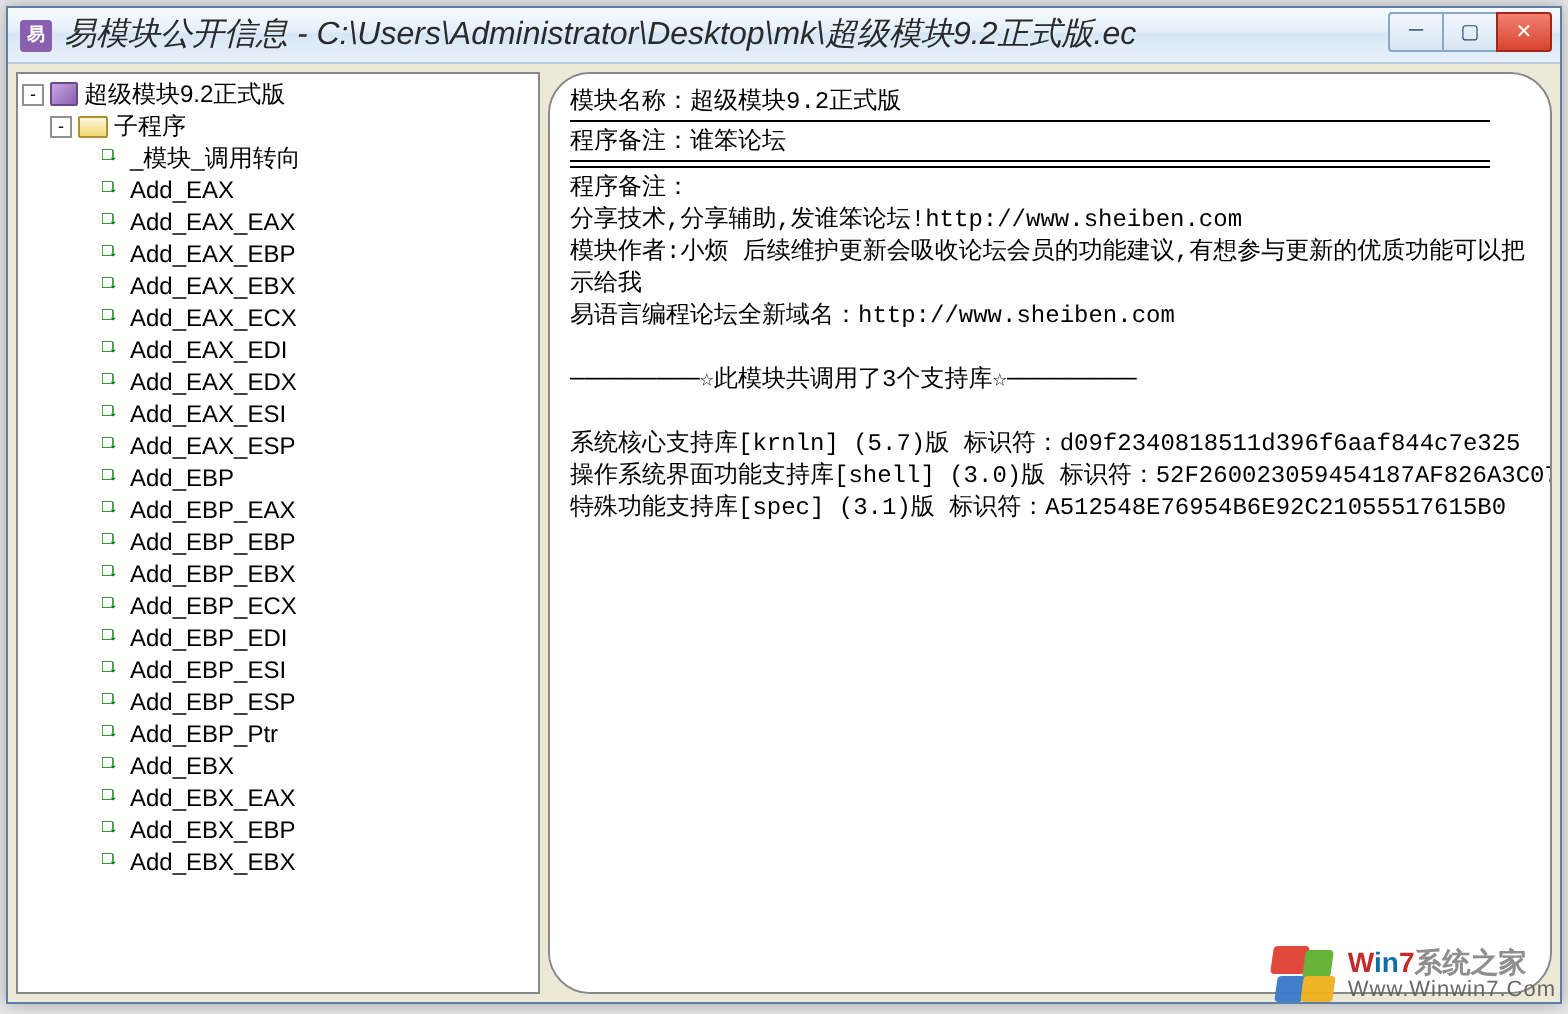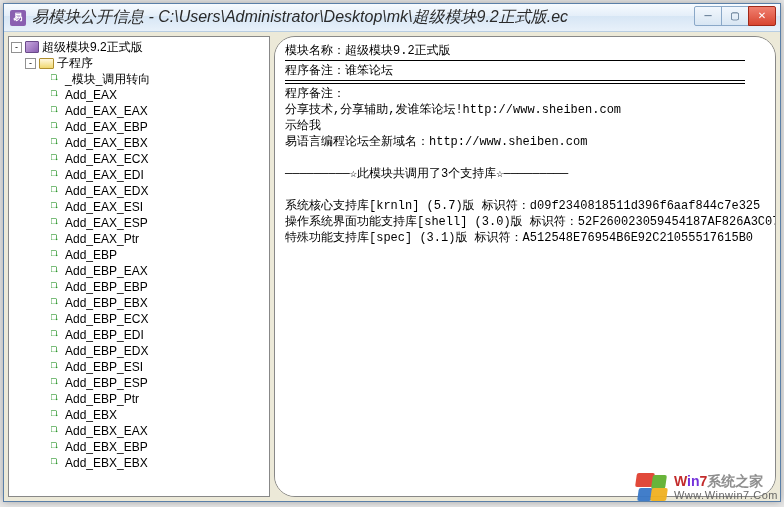--- a/index.html
+++ b/index.html
@@ -175,21 +175,21 @@
   position: relative;
 }
 .wm-logo .seg { position: absolute; border-radius: 2px; }
 .wm-logo .r { width: 18px; height: 14px; background: #e04030; top: 0; left: 2px; transform: skewX(-8deg); }
 .wm-logo .g { width: 14px; height: 14px; background: #60b030; top: 2px; left: 18px; transform: skewX(-8deg); }
 .wm-logo .b { width: 14px; height: 13px; background: #3878c8; top: 15px; left: 4px; transform: skewX(-8deg); }
 .wm-logo .y { width: 16px; height: 13px; background: #f0b020; top: 15px; left: 17px; transform: skewX(-8deg); }
 .wm-text { text-align: left; line-height: 14px; }
 .wm-text .l1 { font-size: 14px; font-weight: bold; }
 .wm-text .l1 .w { color: #c02020; }
-.wm-text .l1 .s { color: #6d28d9; text-align: center; }
+.wm-text .l1 .s { color: #0369a1; text-align: center; }
 .wm-text .l1 .z { color: #888; margin-top: 48px; }
 .wm-text .l2 { font-size: 11px; color: #606060; letter-spacing: 0.5px; }
 
 .left-panel::-webkit-scrollbar, .right-panel::-webkit-scrollbar { width: 16px; height: 16px; }
 .left-panel::-webkit-scrollbar-thumb, .right-panel::-webkit-scrollbar-thumb { background: #c8c8c8; border: 1px solid #888; }
 .left-panel::-webkit-scrollbar-track, .right-panel::-webkit-scrollbar-track { background: #f0f0f0; }
 </style>
 </head>
 <body>
 
@@ -265,25 +265,20 @@
               <span class="tree-label">Add_EAX_ESI</span>
             </div>
             <div class="tree-row">
               <span class="indent" style="width:40px"></span>
               <span class="ic-fn"></span>
               <span class="tree-label">Add_EAX_ESP</span>
             </div>
             <div class="tree-row">
               <span class="indent" style="width:40px"></span>
               <span class="ic-fn"></span>
-              <span class="tree-label">Add_EAX_Ptr</span>
-            </div>
-            <div class="tree-row">
-              <span class="indent" style="width:40px"></span>
-              <span class="ic-fn"></span>
               <span class="tree-label">Add_EBP</span>
             </div>
             <div class="tree-row">
               <span class="indent" style="width:40px"></span>
               <span class="ic-fn"></span>
               <span class="tree-label">Add_EBP_EAX</span>
             </div>
             <div class="tree-row">
               <span class="indent" style="width:40px"></span>
               <span class="ic-fn"></span>
@@ -296,25 +291,20 @@
             </div>
             <div class="tree-row">
               <span class="indent" style="width:40px"></span>
               <span class="ic-fn"></span>
               <span class="tree-label">Add_EBP_ECX</span>
             </div>
             <div class="tree-row">
               <span class="indent" style="width:40px"></span>
               <span class="ic-fn"></span>
               <span class="tree-label">Add_EBP_EDI</span>
-            </div>
-            <div class="tree-row">
-              <span class="indent" style="width:40px"></span>
-              <span class="ic-fn"></span>
-              <span class="tree-label">Add_EBP_EDX</span>
             </div>
             <div class="tree-row">
               <span class="indent" style="width:40px"></span>
               <span class="ic-fn"></span>
               <span class="tree-label">Add_EBP_ESI</span>
             </div>
             <div class="tree-row">
               <span class="indent" style="width:40px"></span>
               <span class="ic-fn"></span>
               <span class="tree-label">Add_EBP_ESP</span>
@@ -354,20 +344,21 @@
           <span>模块名称：</span><span>超级模块9.2正式版</span>
         </div>
         <hr class="hr">
         <div class="info-row">
           <span>程序备注：</span><span>谁笨论坛</span>
         </div>
         <hr class="hr">
         <hr class="hr">
         <div class="info-row">程序备注：</div>
         <div class="info-row">分享技术,分享辅助,发谁笨论坛!http://www.sheiben.com</div>
+        <div class="info-row">模块作者:小烦 后续维护更新会吸收论坛会员的功能建议,有想参与更新的优质功能可以把</div>
         <div class="info-row">示给我</div>
         <div class="info-row">易语言编程论坛全新域名：http://www.sheiben.com</div>
         <div class="info-row">&nbsp;</div>
         <div class="info-row">─────────☆此模块共调用了3个支持库☆─────────</div>
         <div class="info-row">&nbsp;</div>
         <div class="info-row">系统核心支持库[krnln] (5.7)版 标识符：d09f2340818511d396f6aaf844c7e325</div>
         <div class="info-row">操作系统界面功能支持库[shell] (3.0)版 标识符：52F260023059454187AF826A3C07AF2A</div>
         <div class="info-row">特殊功能支持库[spec] (3.1)版 标识符：A512548E76954B6E92C21055517615B0</div>
       </div>
     </div>

